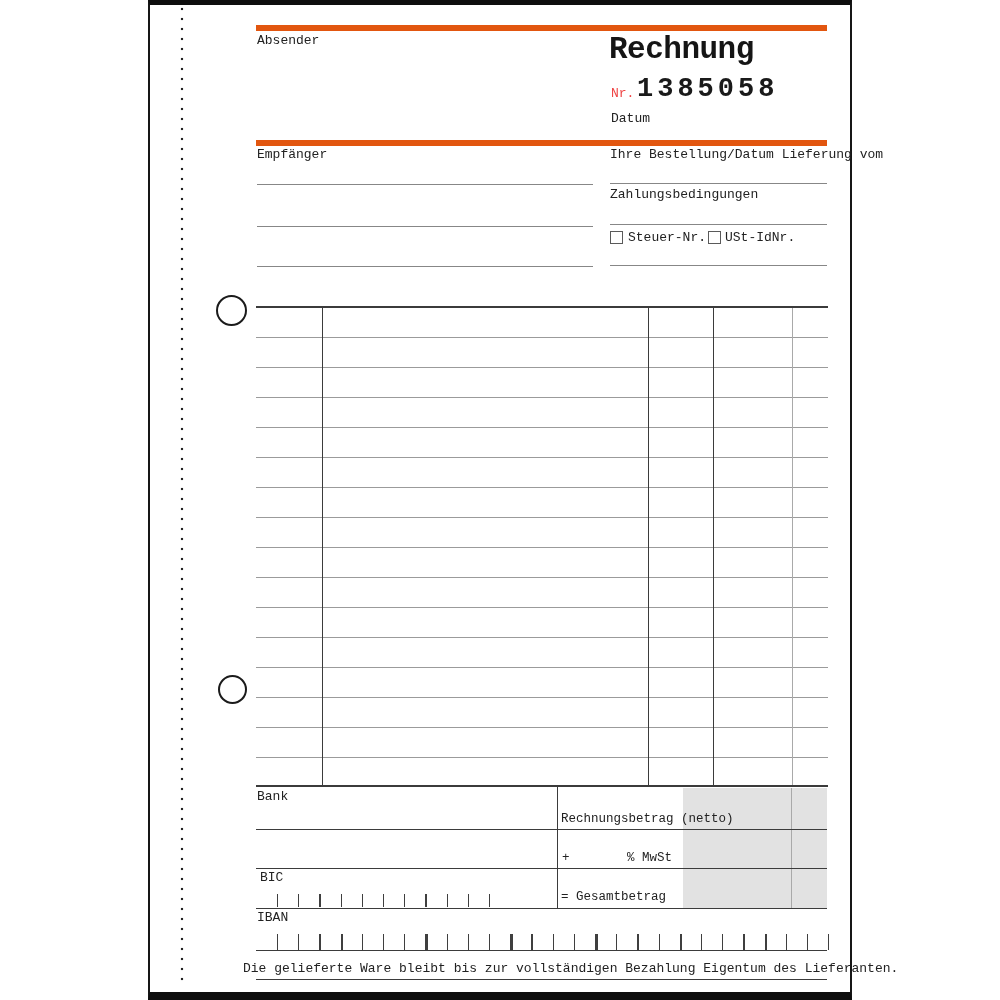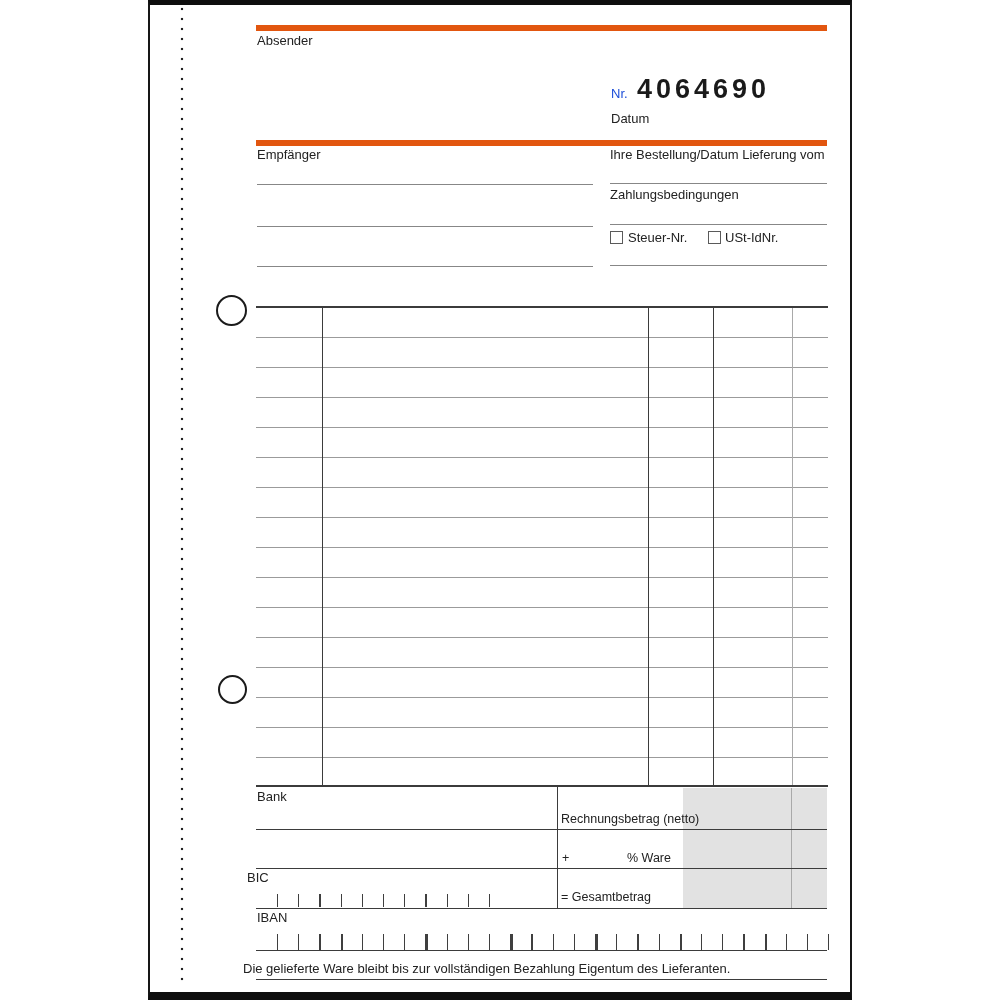--- a/index.html
+++ b/index.html
@@ -1,18 +1,18 @@
 <!DOCTYPE html>
 <html><head>
 <meta charset="utf-8">
 <style>
   html,body{margin:0;padding:0;background:#fff;}
   .stage{
     position:relative;width:1000px;height:1000px;background:#ffffff;overflow:hidden;
-    font-family:Liberation Sans, sans-serif;color:#1e1e1e;
+    font-family:Liberation Mono, monospace;color:#1e1e1e;
   }
   .abs{position:absolute;}
   
   .sheet{
     left:148px;top:0;width:704px;height:1000px;box-sizing:border-box;
     border-left:2px solid #161616;border-right:2px solid #161616;
     border-top:5px solid #0e0e0e;border-bottom:8px solid #0e0e0e;
     background:#fff;
   }
   .perforation{
@@ -23,21 +23,21 @@
   .hole{
     box-sizing:border-box;border:2.5px solid #1b1b1b;border-radius:50%;background:#fff;
   }
   .orangebar{height:6px;}
   .lbl{font-size:13px;line-height:14px;color:#222;white-space:nowrap;}
   .hline{height:0;border-top:1px solid #878787;}
   .hline-dark{height:0;border-top:1.5px solid #3b3b3b;}
   .vline-dark{width:0;border-left:1.5px solid #3b3b3b;}
   .vline-light{width:0;border-left:1px solid #a9a9a9;}
   .title{font-size:31px;font-weight:700;letter-spacing:-0.5px;color:#151515;line-height:30px;}
-  .nr-label{font-size:13px;color:#1d4ed8;}
+  .nr-label{font-size:13px;color:#ef4444;}
   .nr-value{font-size:27px;font-weight:600;letter-spacing:4px;color:#1a1a1a;line-height:26px;}
   .checkbox{
     box-sizing:border-box;width:13px;height:13px;border:1.5px solid #5a5a5a;background:#fff;
   }
   .itemtable{
     left:256px;top:306px;width:572px;height:481px;box-sizing:border-box;
     border-top:2px solid #3b3b3b;border-bottom:2px solid #3b3b3b;
     background:repeating-linear-gradient(to bottom,rgba(0,0,0,0) 0 29px,#9b9b9b 29px 30px);
   }
   .graybox{background:#e2e2e2;}
@@ -54,22 +54,23 @@
   <div class="abs perforation"></div>
   <div class="abs hole" style="left:216px;top:295px;width:31px;height:31px;"></div>
   <div class="abs hole" style="left:218px;top:675px;width:29px;height:29px;"></div>
 
   <div class="abs orangebar" style="left: 256px; top: 25px; width: 571px; background: rgb(226, 86, 15);"></div>
   <div class="abs orangebar" style="left: 256px; top: 140px; width: 571px; background: rgb(226, 86, 15);"></div>
 
   <div class="abs lbl" style="left:257px;top:34px;">Absender</div>
   <div class="abs" style="left:256px;top:48px;width:335px;height:90px;"></div>
 
+  <div class="abs title" style="left:609px;top:35px;">Rechnung</div>
   <div class="abs nr-label" style="left:611px;top:86px;">Nr.</div>
-  <div class="abs nr-value" style="left:637px;top:76px;">4064690</div>
+  <div class="abs nr-value" style="left:637px;top:76px;">1385058</div>
   <div class="abs lbl" style="left:611px;top:112px;">Datum</div>
   <div class="abs" style="left:655px;top:108px;width:170px;height:20px;"></div>
 
   <div class="abs lbl" style="left:257px;top:148px;text-align:right;">Empfänger</div>
   <div class="abs hline" style="left:257px;top:184px;width:336px;"></div>
   <div class="abs hline" style="left:257px;top:226px;width:336px;"></div>
   <div class="abs hline" style="left:257px;top:266px;width:336px;"></div>
 
   <div class="abs lbl" style="left:610px;top:148px;">Ihre Bestellung/Datum Lieferung vom</div>
   <div class="abs hline" style="left:610px;top:183px;width:217px;"></div>
@@ -91,26 +92,26 @@
 
   <div class="abs graybox" style="left:683px;top:788px;width:144px;height:120px;"></div>
   <div class="abs vline-light" style="left:791px;top:788px;height:120px;"></div>
   <div class="abs vline-dark" style="left:557px;top:787px;height:121px;"></div>
   <div class="abs hline-dark" style="left:256px;top:829px;width:571px;"></div>
   <div class="abs hline-dark" style="left:256px;top:868px;width:571px;"></div>
   <div class="abs hline-dark" style="left:256px;top:908px;width:571px;"></div>
 
   <div class="abs totlbl" style="left:561px;top:812px;">Rechnungsbetrag (netto)</div>
   <div class="abs totlbl" style="left:562px;top:851px;">+</div>
-  <div class="abs totlbl" style="left:627px;top:851px;">% Ware</div>
+  <div class="abs totlbl" style="left:627px;top:851px;">% MwSt</div>
   <div class="abs totlbl" style="left:561px;top:890px;">= Gesamtbetrag</div>
 
   <div class="abs lbl" style="left:257px;top:790px;">Bank</div>
   <div class="abs" style="left:256px;top:800px;width:300px;height:28px;"></div>
-  <div class="abs lbl" style="left:247px;top:871px;text-align:center;">BIC</div>
+  <div class="abs lbl" style="left:260px;top:871px;text-align:center;">BIC</div>
   <div class="abs" id="bic-ruler" style="left:0;top:0;">
       <div class="abs tick" style="left: 277px; top: 894px; width: 1.2px; height: 13px;"></div>
       <div class="abs tick" style="left: 298.2px; top: 894px; width: 1.2px; height: 13px;"></div>
       <div class="abs tick" style="left: 319.4px; top: 894px; width: 1.2px; height: 13px;"></div>
       <div class="abs tick" style="left: 340.6px; top: 894px; width: 1.2px; height: 13px;"></div>
       <div class="abs tick" style="left: 361.8px; top: 894px; width: 1.2px; height: 13px;"></div>
       <div class="abs tick" style="left: 383px; top: 894px; width: 1.2px; height: 13px;"></div>
       <div class="abs tick" style="left: 404.2px; top: 894px; width: 1.2px; height: 13px;"></div>
       <div class="abs tick" style="left: 425.4px; top: 894px; width: 1.2px; height: 13px;"></div>
       <div class="abs tick" style="left: 446.6px; top: 894px; width: 1.2px; height: 13px;"></div>

